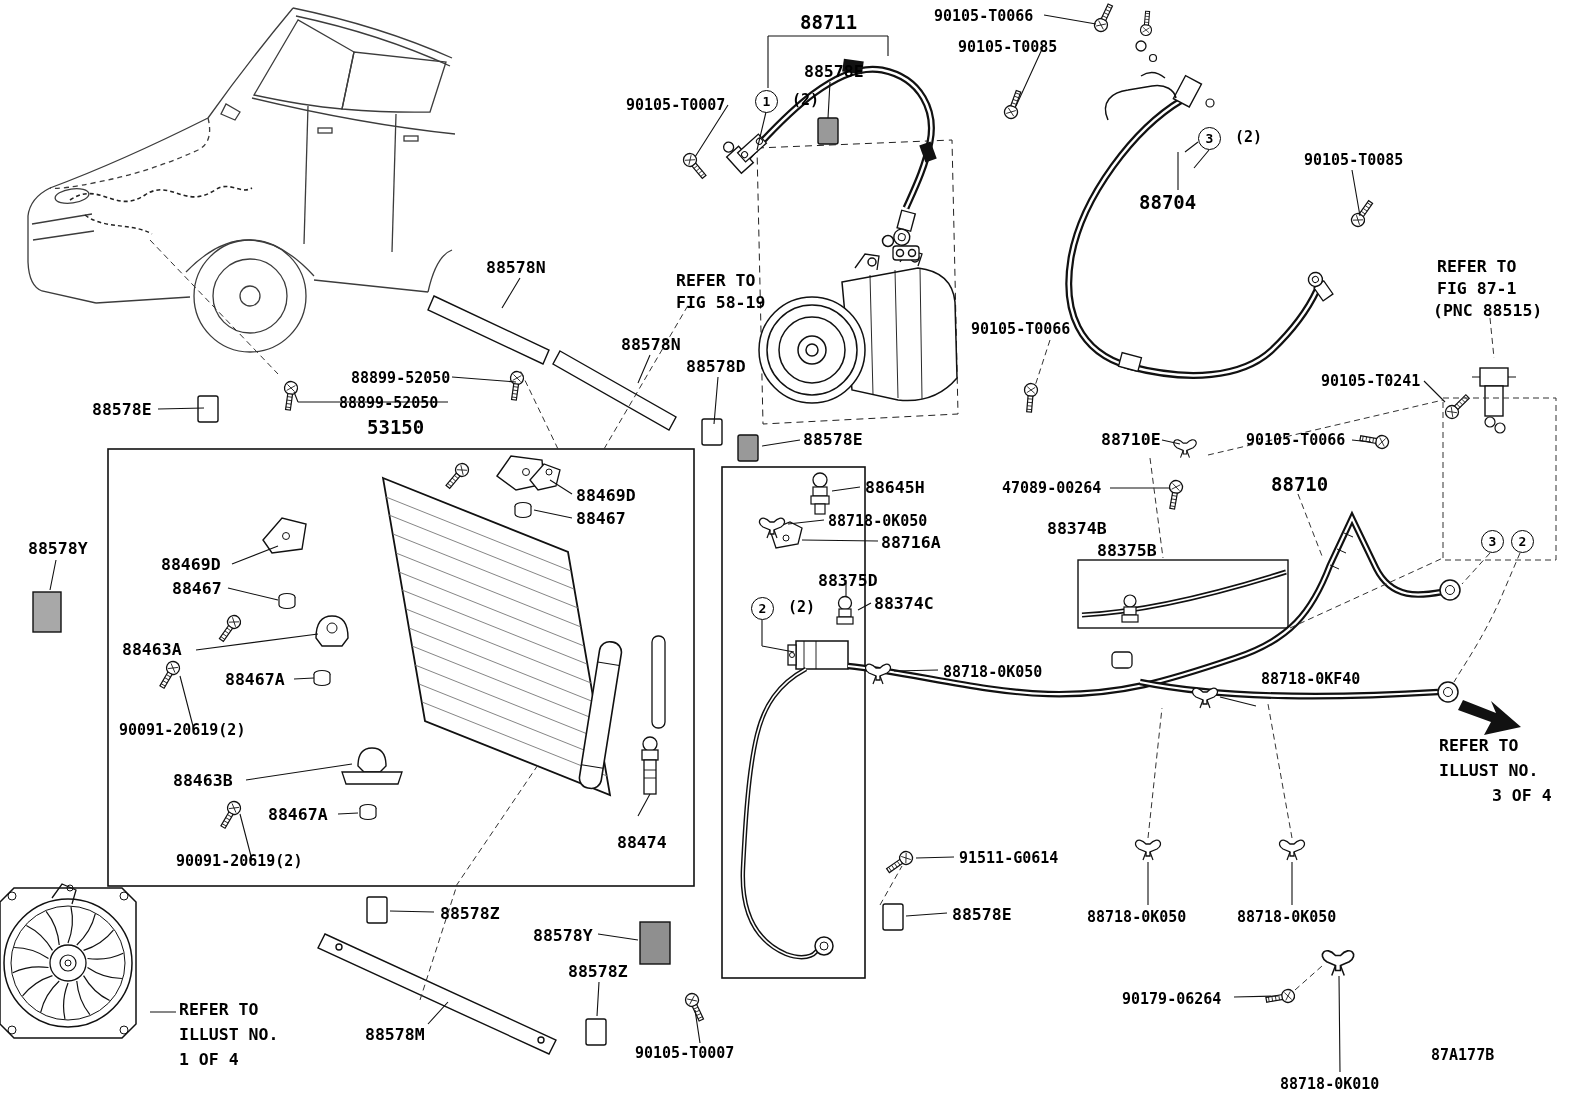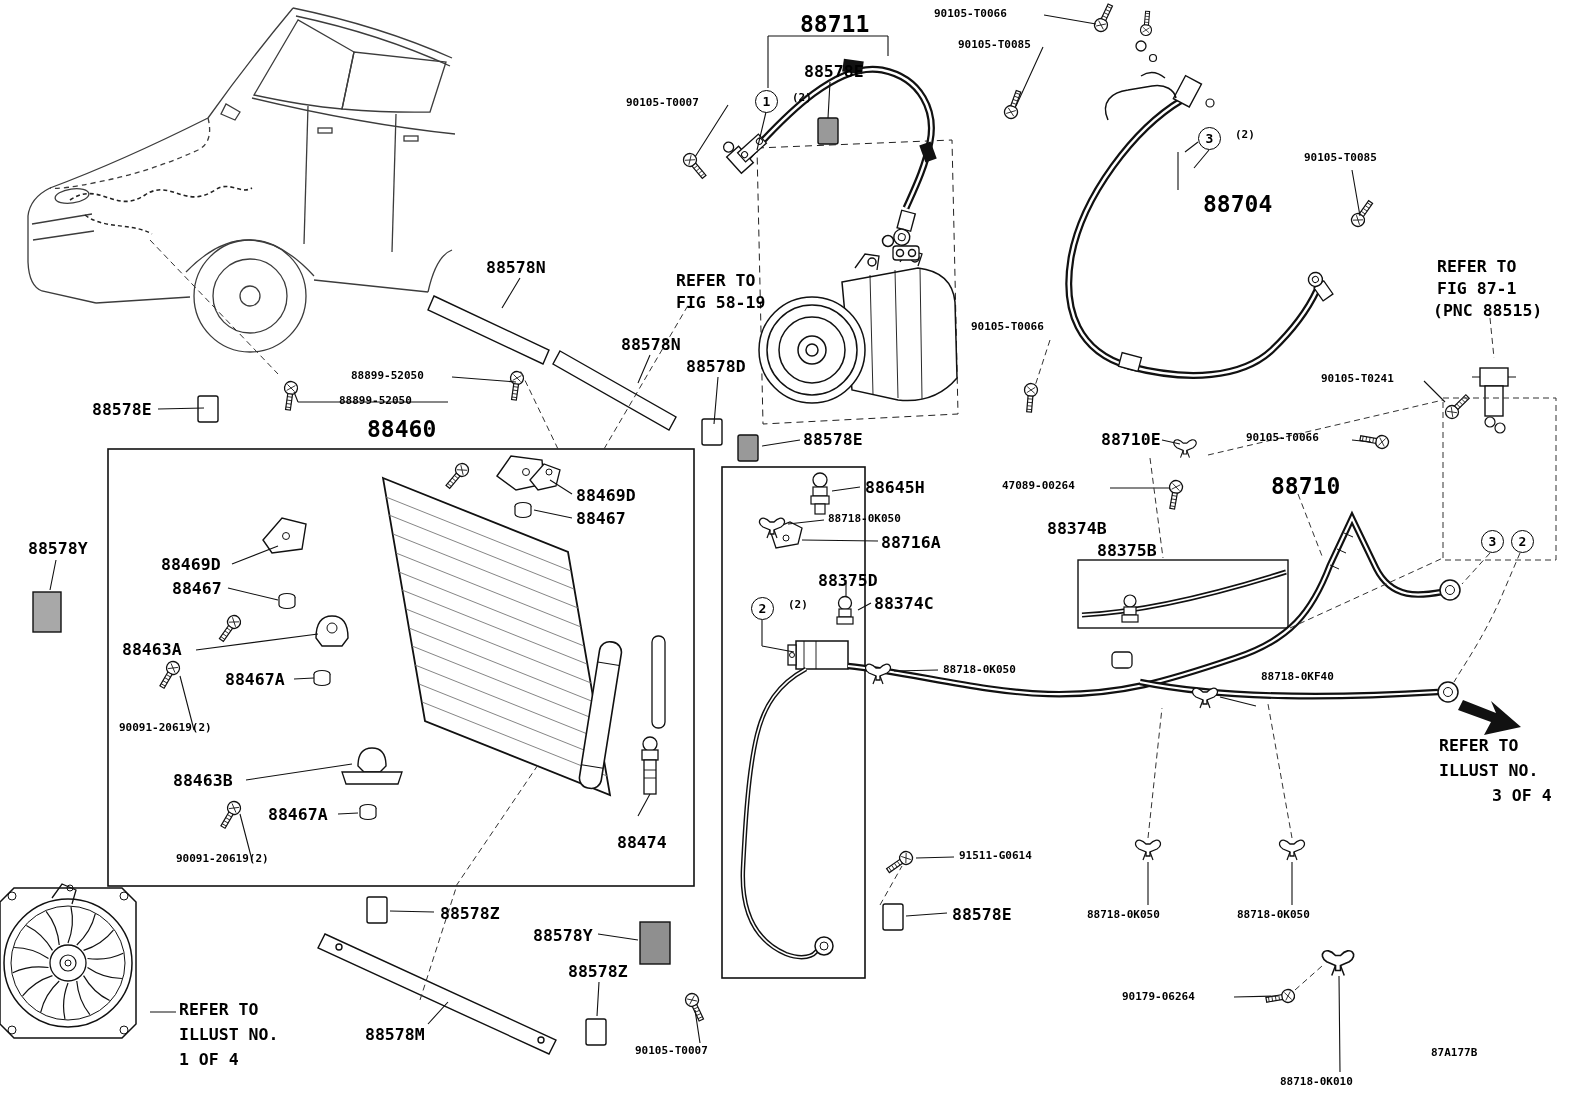--- a/index.html
+++ b/index.html
@@ -1,23 +1,23 @@
 <!DOCTYPE html>
 <html><head>
 <meta charset="utf-8">
 <style>
   html,body{margin:0;padding:0}
   body{width:1592px;height:1099px;position:relative;background:#fff;
        font-family:"DejaVu Sans Mono", monospace;overflow:hidden;color:#000}
   #stage{position:absolute;inset:0}
   svg.draw{position:absolute;left:0;top:0}
   .lbl{position:absolute;font-weight:bold;white-space:nowrap;line-height:1.1}
-  .xl{font-size:23px}
+  .xl{font-size:19px}
   .lg{font-size:16.5px}
-  .sm{font-size:11px}
+  .sm{font-size:15px}
   .callout{position:absolute;width:23px;height:23px;border:1.8px solid #000;border-radius:50%;
            display:flex;align-items:center;justify-content:center;font-size:13px;font-weight:bold;
            background:#fff;box-sizing:border-box}
 </style>
 </head>
 <body>
 
 <div id="stage">
 
 <svg class="draw" width="1592" height="1099" viewBox="0 0 1592 1099">
@@ -343,36 +343,36 @@
     <rect x="1443" y="398" width="113" height="162"></rect>
   </g>
 </svg>
 
 <div class="lbl xl" style="left:800px;top:12px">88711</div>
 <div class="lbl sm" style="left:934px;top:8px">90105-T0066</div>
 <div class="lbl sm" style="left:958px;top:39px">90105-T0085</div>
 <div class="lbl lg" style="left:804px;top:63px">88578E</div>
 <div class="lbl sm" style="left:626px;top:97px">90105-T0007</div>
 <div class="lbl sm" style="left:792px;top:92px">(2)</div>
-<div class="lbl xl" style="left:1203px;top:192px">88704</div>
+<div class="lbl xl" style="left:1139px;top:192px">88704</div>
 <div class="lbl sm" style="left:1304px;top:152px">90105-T0085</div>
 <div class="lbl lg" style="left:1437px;top:258px">REFER TO</div>
 <div class="lbl lg" style="left:1437px;top:280px">FIG 87-1</div>
 <div class="lbl lg" style="left:1433px;top:302px">(PNC 88515)</div>
 <div class="lbl lg" style="left:486px;top:259px">88578N</div>
 <div class="lbl lg" style="left:676px;top:272px">REFER TO</div>
 <div class="lbl lg" style="left:676px;top:294px">FIG 58-19</div>
 <div class="lbl lg" style="left:621px;top:336px">88578N</div>
 <div class="lbl lg" style="left:686px;top:358px">88578D</div>
 <div class="lbl sm" style="left:971px;top:321px">90105-T0066</div>
 <div class="lbl sm" style="left:1321px;top:373px">90105-T0241</div>
 <div class="lbl lg" style="left:803px;top:431px">88578E</div>
 <div class="lbl sm" style="left:351px;top:370px">88899-52050</div>
 <div class="lbl sm" style="left:339px;top:395px">88899-52050</div>
-<div class="lbl xl" style="left:367px;top:417px">88460</div>
+<div class="lbl xl" style="left:367px;top:417px">53150</div>
 <div class="lbl lg" style="left:92px;top:401px">88578E</div>
 <div class="lbl lg" style="left:1101px;top:431px">88710E</div>
 <div class="lbl sm" style="left:1246px;top:432px">90105-T0066</div>
 <div class="lbl xl" style="left:1271px;top:474px">88710</div>
 <div class="lbl lg" style="left:865px;top:479px">88645H</div>
 <div class="lbl sm" style="left:1002px;top:480px">47089-00264</div>
 <div class="lbl sm" style="left:828px;top:513px">88718-0K050</div>
 <div class="lbl lg" style="left:881px;top:534px">88716A</div>
 <div class="lbl lg" style="left:1047px;top:520px">88374B</div>
 <div class="lbl lg" style="left:1097px;top:542px">88375B</div>

